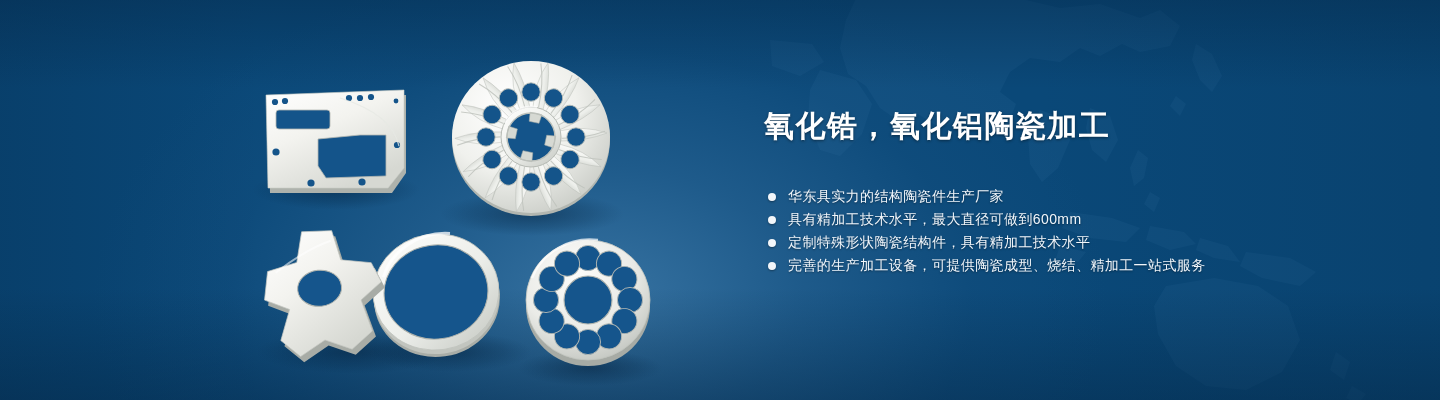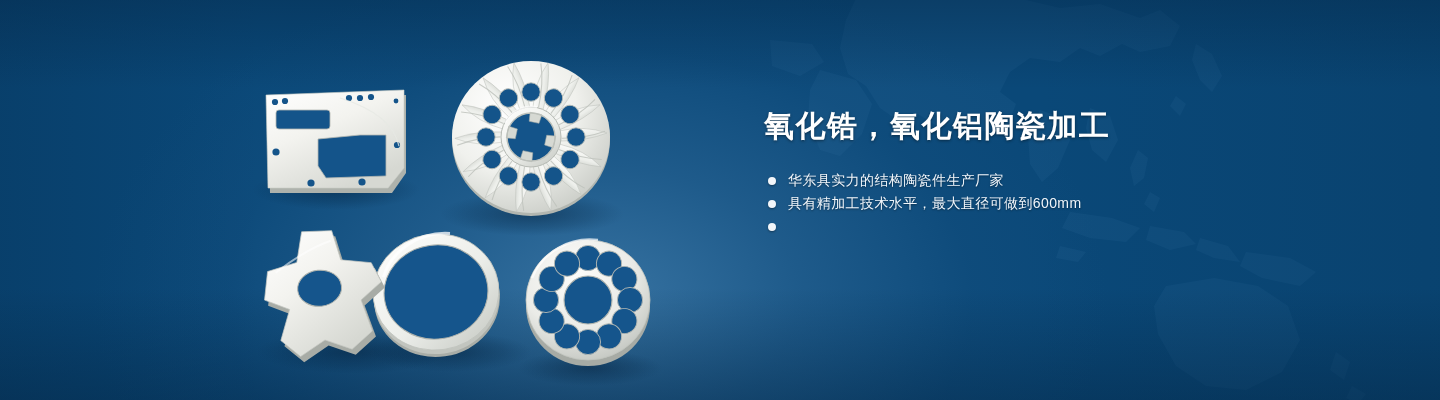--- a/index.html
+++ b/index.html
@@ -70,21 +70,21 @@
     font-size: 30px;
     font-weight: 700;
     letter-spacing: 1.5px;
     color: #ffffff;
     line-height: 1.3;
     text-shadow: 0 1px 3px rgba(0,0,0,0.45);
     white-space: nowrap;
   }
   .bullets {
     list-style: none;
-    margin: 24px 0 0 4px;
+    margin: 40px 0 0 4px;
     padding: 0;
   }
   .bullet-row {
     display: flex;
     align-items: center;
     height: 23px;
     margin-bottom: 0px;
   }
   .bullet-dot {
     flex: 0 0 auto;
@@ -467,17 +467,22 @@
       <li class="bullet-row">
         <span class="bullet-dot"></span>
         <span class="bullet-text">华东具实力的结构陶瓷件生产厂家</span>
       </li>
       <li class="bullet-row">
         <span class="bullet-dot"></span>
         <span class="bullet-text">具有精加工技术水平，最大直径可做到600mm</span>
       </li>
       <li class="bullet-row">
         <span class="bullet-dot"></span>
+        <span class="bullet-text">定制特殊形状陶瓷结构件，具有精加工技术水平</span>
+      </li>
+      <li class="bullet-row">
+        <span class="bullet-dot"></span>
+        <span class="bullet-text">完善的生产加工设备，可提供陶瓷成型、烧结、精加工一站式服务</span>
       </li>
     </ul>
   </div>
 
 </div>
 
 </body></html>

